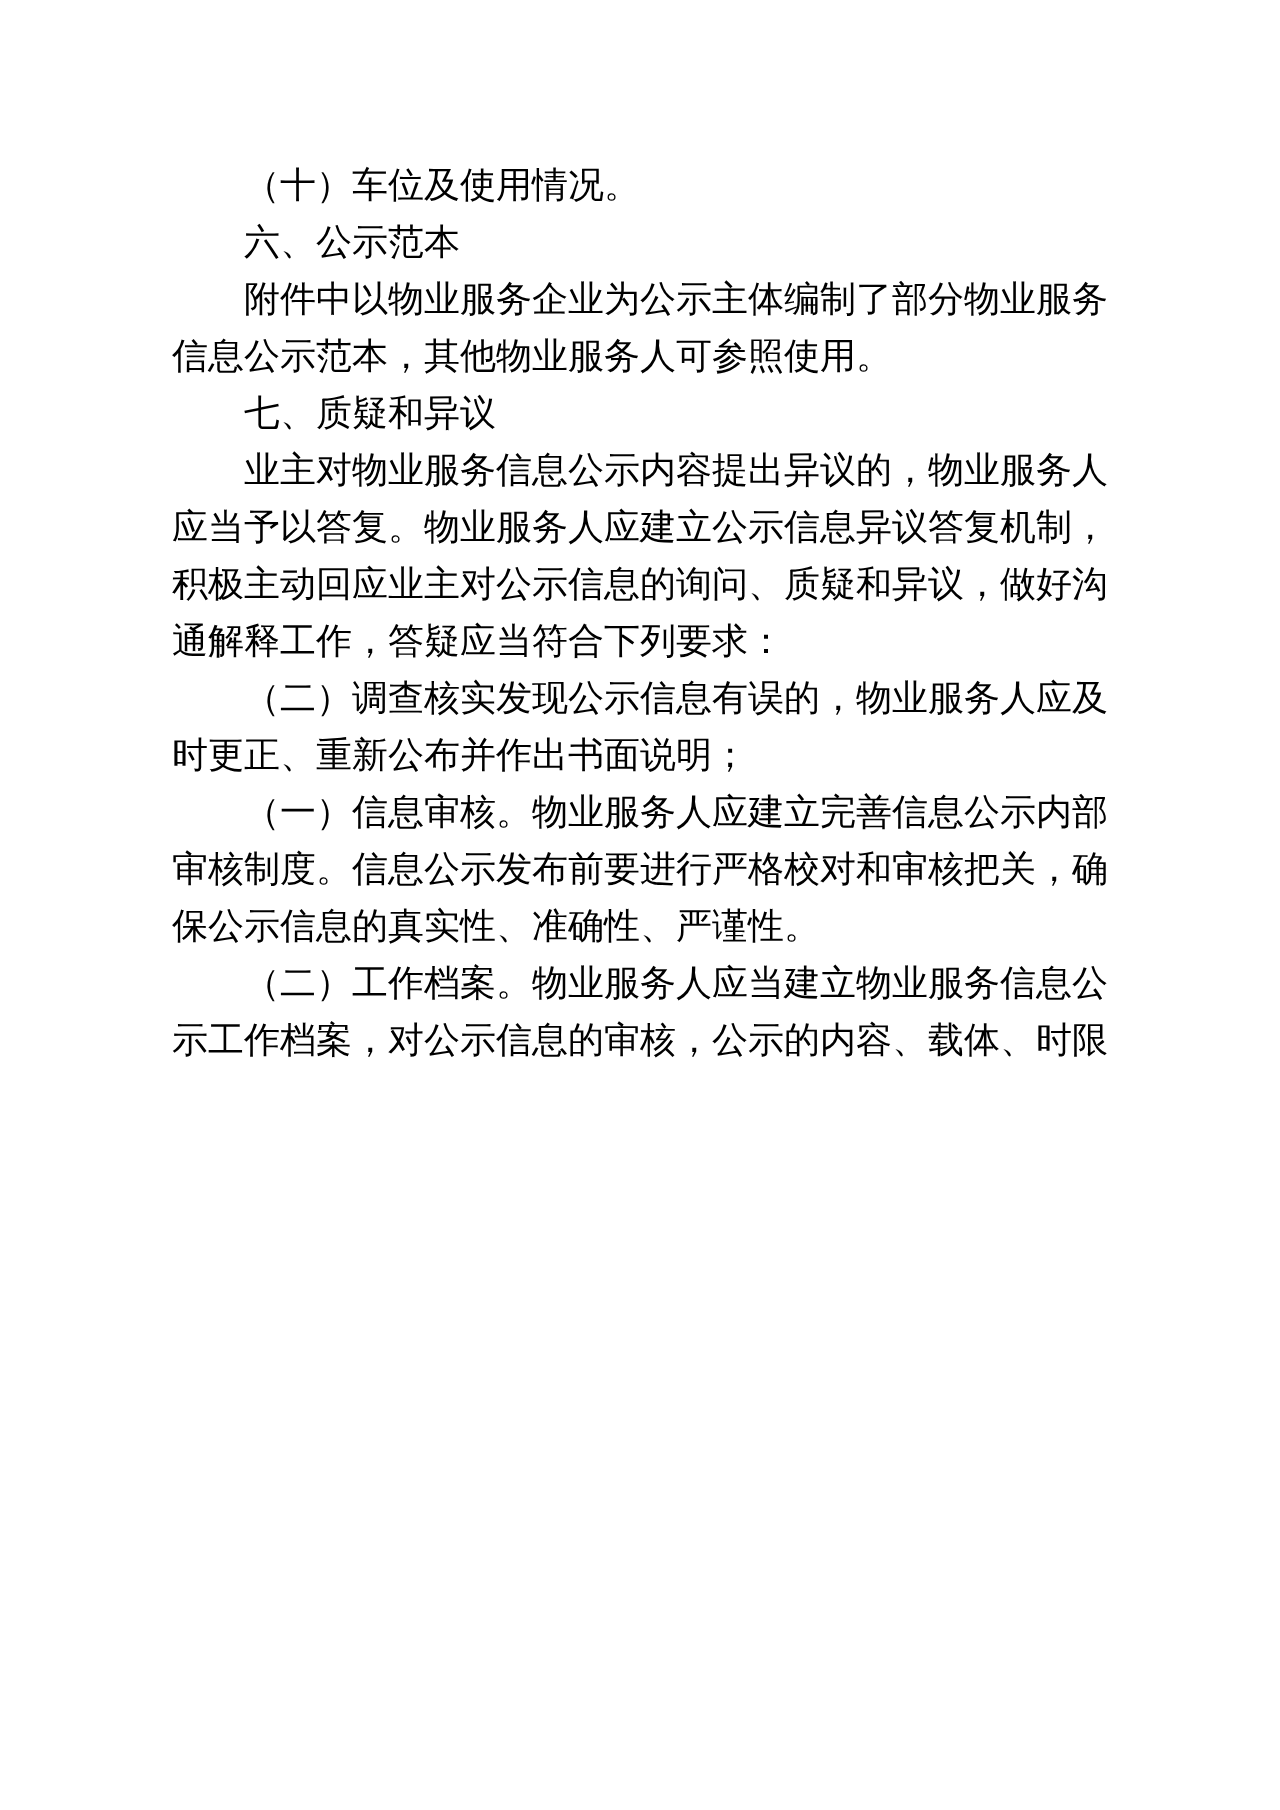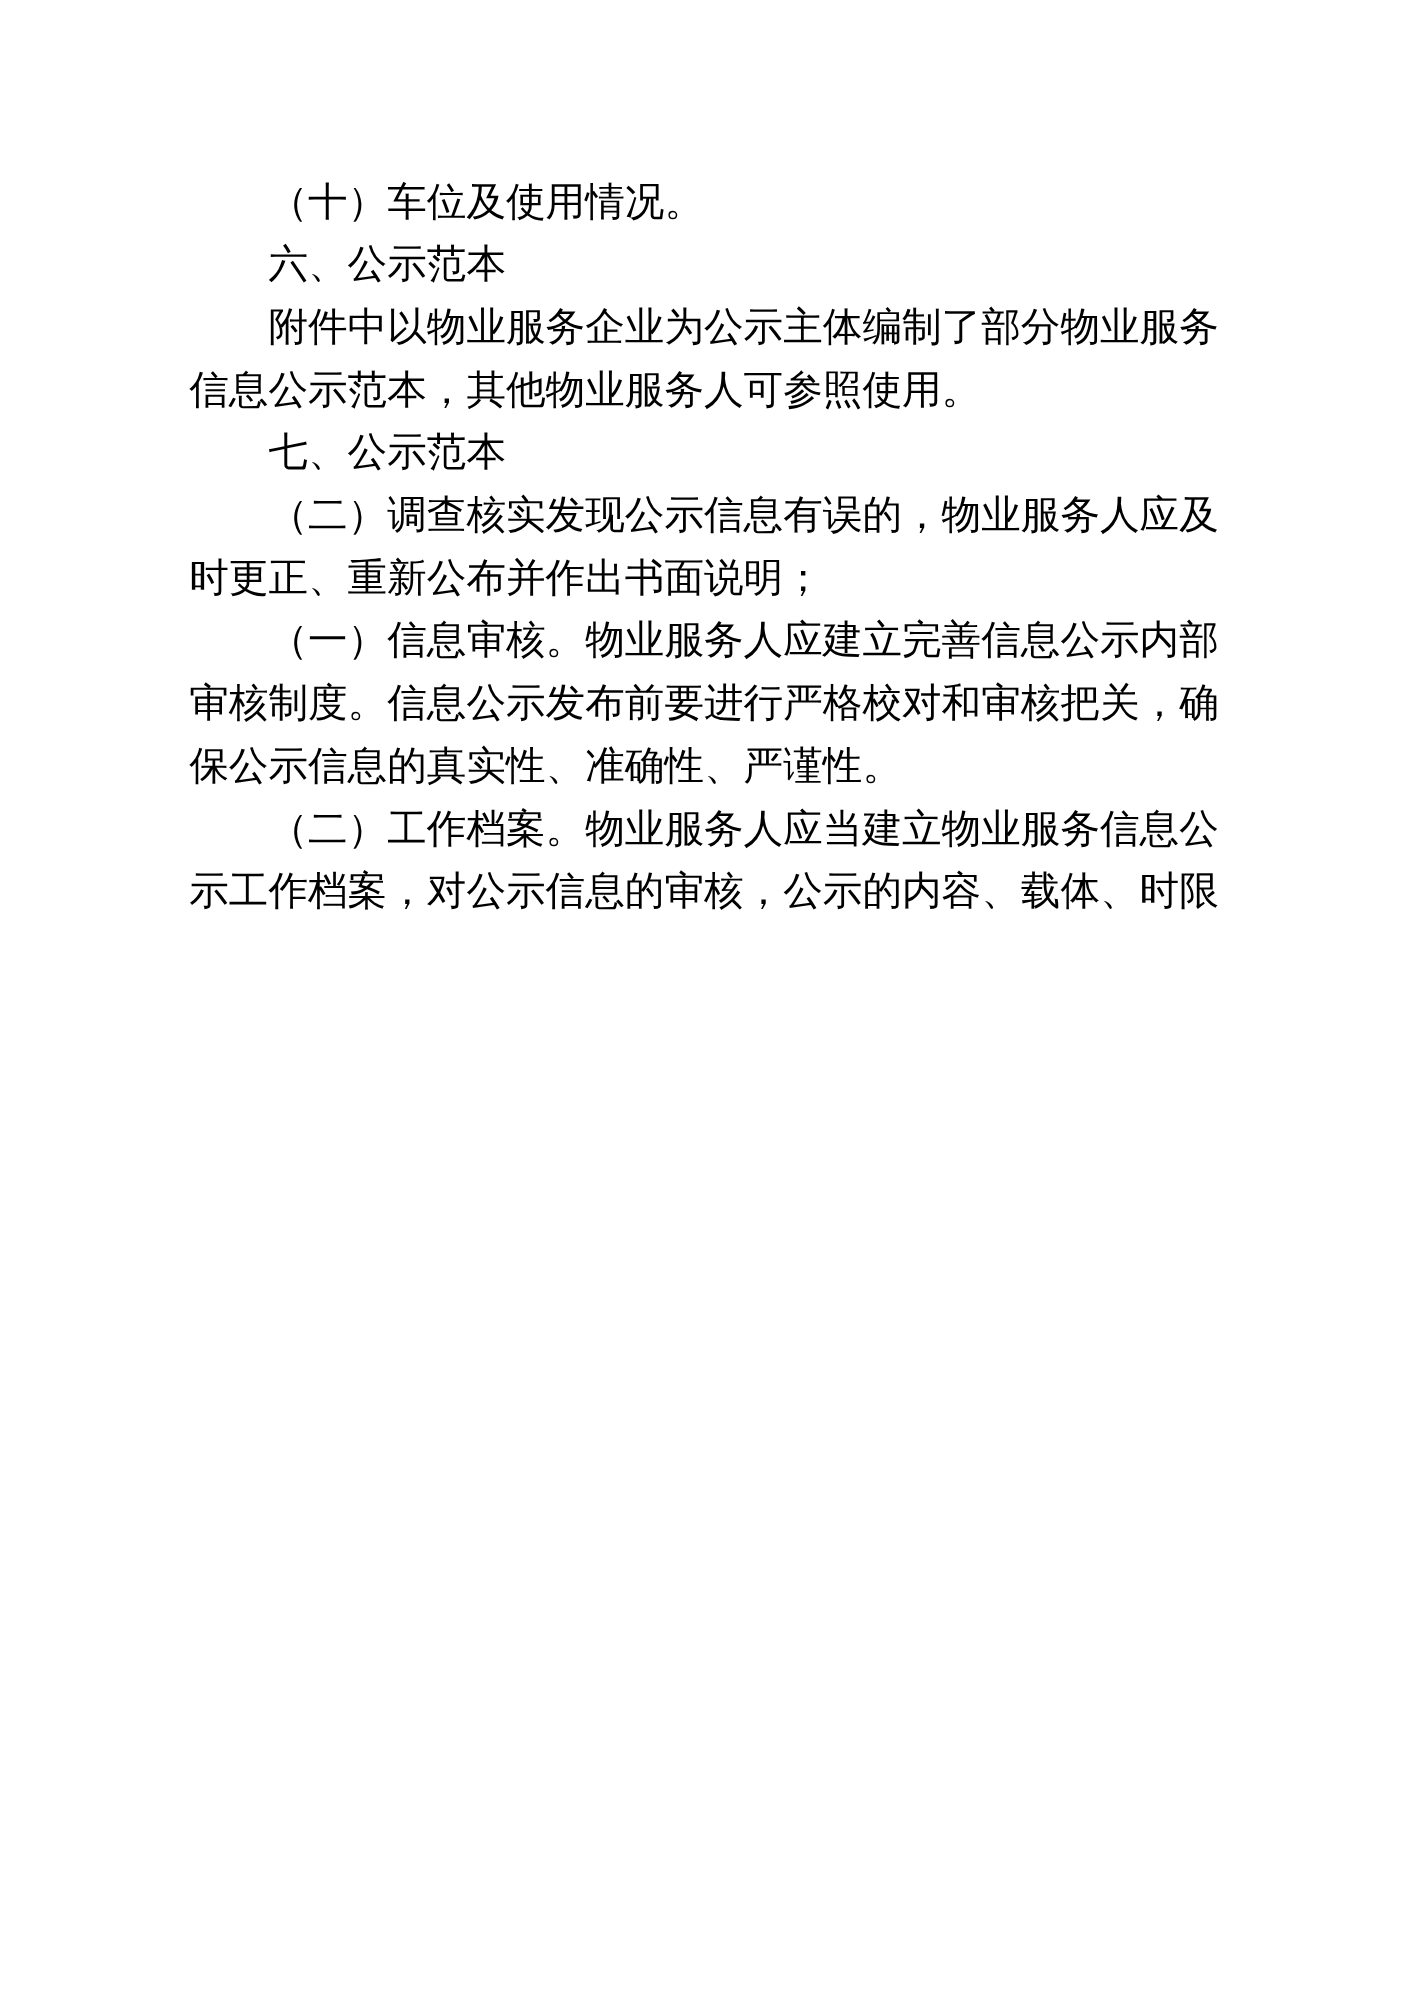--- a/index.html
+++ b/index.html
@@ -12,21 +12,21 @@
     width: 1280px;
     height: 1810px;
     background: #ffffff;
     overflow: hidden;
   }
   .text-block {
     position: absolute;
     left: 172px;
     top: 157px;
     width: 936px;
-    font-family: Liberation Mono, monospace;
+    font-family: Liberation Serif, serif;
     font-size: 36px;
     line-height: 57px;
     color: #000000;
     text-align: justify;
     text-justify: inter-character;
     letter-spacing: 0;
   }
   .text-block p {
     margin: 0;
     padding: 0;
@@ -36,18 +36,19 @@
   }
 </style>
 </head>
 <body>
 
 <div class="page">
   <div class="text-block">
       <p>（十）车位及使用情况。</p>
       <p>六、公示范本</p>
       <p>附件中以物业服务企业为公示主体编制了部分物业服务信息公示范本，其他物业服务人可参照使用。</p>
-      <p>七、公示范本</p>
+      <p>七、质疑和异议</p>
+      <p>业主对物业服务信息公示内容提出异议的，物业服务人应当予以答复。物业服务人应建立公示信息异议答复机制，积极主动回应业主对公示信息的询问、质疑和异议，做好沟通解释工作，答疑应当符合下列要求：</p>
       <p>（二）调查核实发现公示信息有误的，物业服务人应及时更正、重新公布并作出书面说明；</p>
       <p>（一）信息审核。物业服务人应建立完善信息公示内部审核制度。信息公示发布前要进行严格校对和审核把关，确保公示信息的真实性、准确性、严谨性。</p>
       <p>（二）工作档案。物业服务人应当建立物业服务信息公示工作档案，对公示信息的审核，公示的内容、载体、时限</p>
     </div>
 </div>
 
 </body></html>

